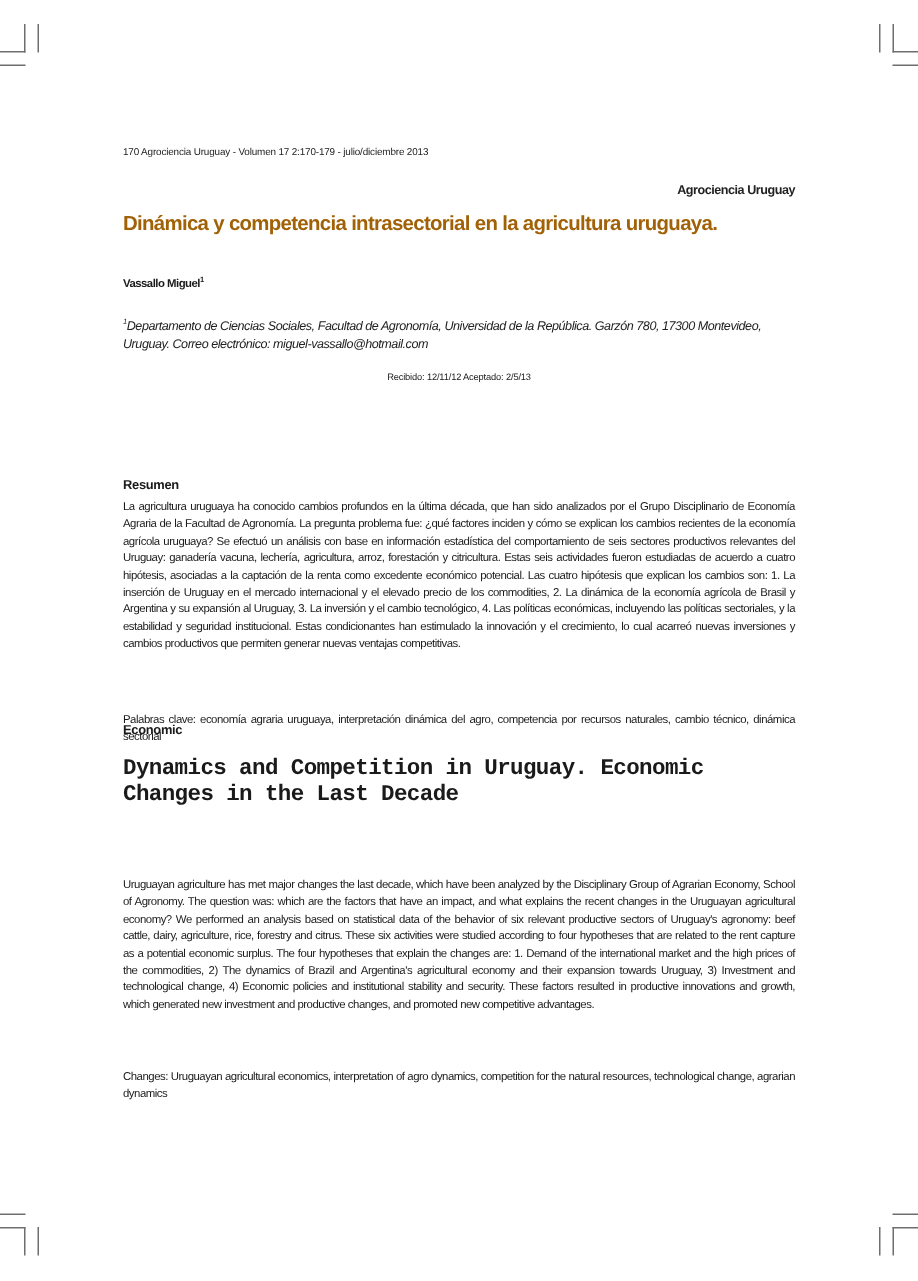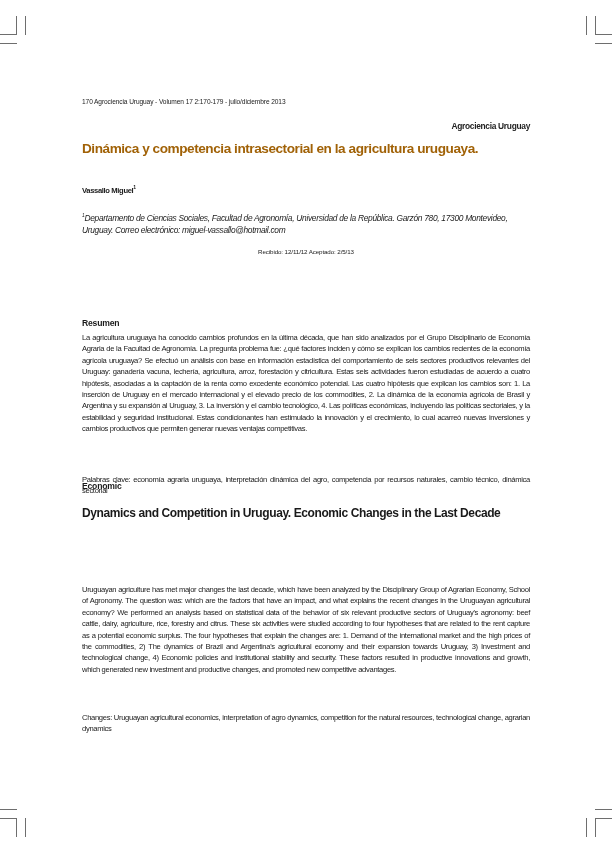--- a/index.html
+++ b/index.html
@@ -12,21 +12,21 @@
     .rh-right { position: absolute; right: 0; top: -1px; font-size: 8.4px; font-weight: bold; letter-spacing: -0.3px; color: #222; margin-top: 24px; }
     .title-es { position: absolute; top: 140px; left: 0; font-size: 13.6px; font-weight: bold; line-height: 17px; letter-spacing: -0.45px; color: #a16207; width: 460px; }
     .author { position: absolute; top: 184px; left: 0; font-size: 7.6px; font-weight: bold; letter-spacing: -0.35px; }
     .author sup { font-size: 5px; }
     .affil { position: absolute; top: 209px; left: 0; width: 448px; font-size: 8.4px; font-style: italic; line-height: 12px; letter-spacing: -0.3px; color: #222; }
     .affil sup { font-size: 5px; }
     .dates { position: absolute; top: 248px; left: 0; width: 448px; text-align: center; font-size: 6.2px; letter-spacing: -0.1px; }
     .sec-head { position: absolute; left: 0; font-size: 8.6px; font-weight: bold; letter-spacing: -0.2px; }
     .body-text { position: absolute; left: 0; width: 448px; font-size: 7.6px; line-height: 11.4px; letter-spacing: -0.32px; text-align: justify; color: #1a1a1a; margin-top: 36px; }
     .body-text b { font-weight: normal; }
-    .title-en { position: absolute; top: 505px; left: 0; width: 448px; font-size: 12px; font-weight: bold; line-height: 16.5px; letter-spacing: -0.4px; }
+    .title-en { position: absolute; top: 505px; left: 0; width: 448px; font-size: 15px; font-weight: bold; line-height: 16.5px; letter-spacing: -0.4px; font-family: Liberation Mono, monospace; }
   </style>
 </head>
 <body>
 
 <div class="crop" style="left:0;top:34px;width:17px;height:1px;"></div>
 <div class="crop" style="left:16px;top:16px;width:1px;height:19px;"></div>
 <div class="crop" style="left:0;top:43px;width:17px;height:1px;"></div>
 <div class="crop" style="left:25px;top:16px;width:1px;height:19px;"></div>
 
 <div class="crop" style="left:595px;top:34px;width:17px;height:1px;"></div>

